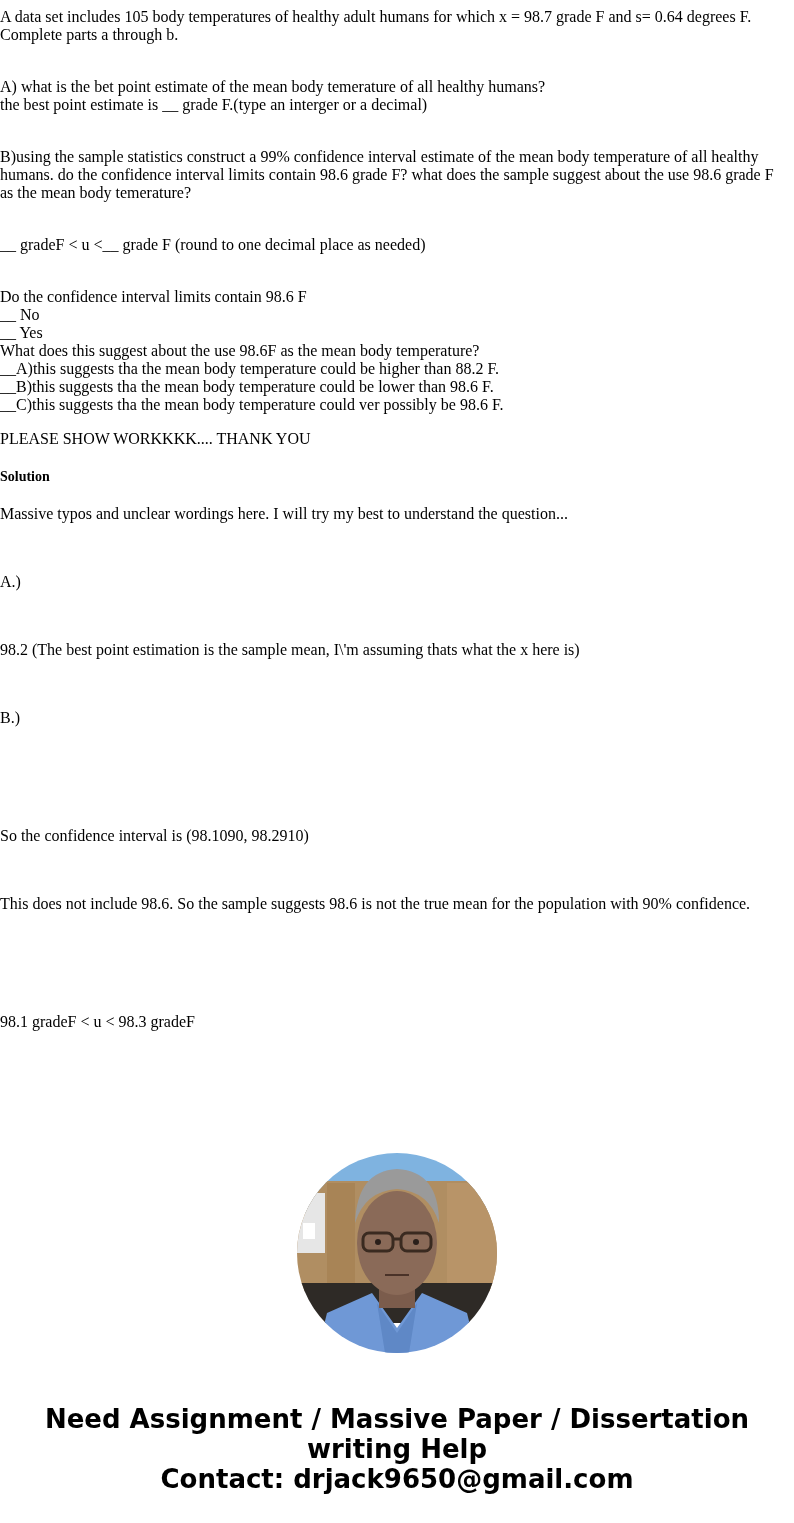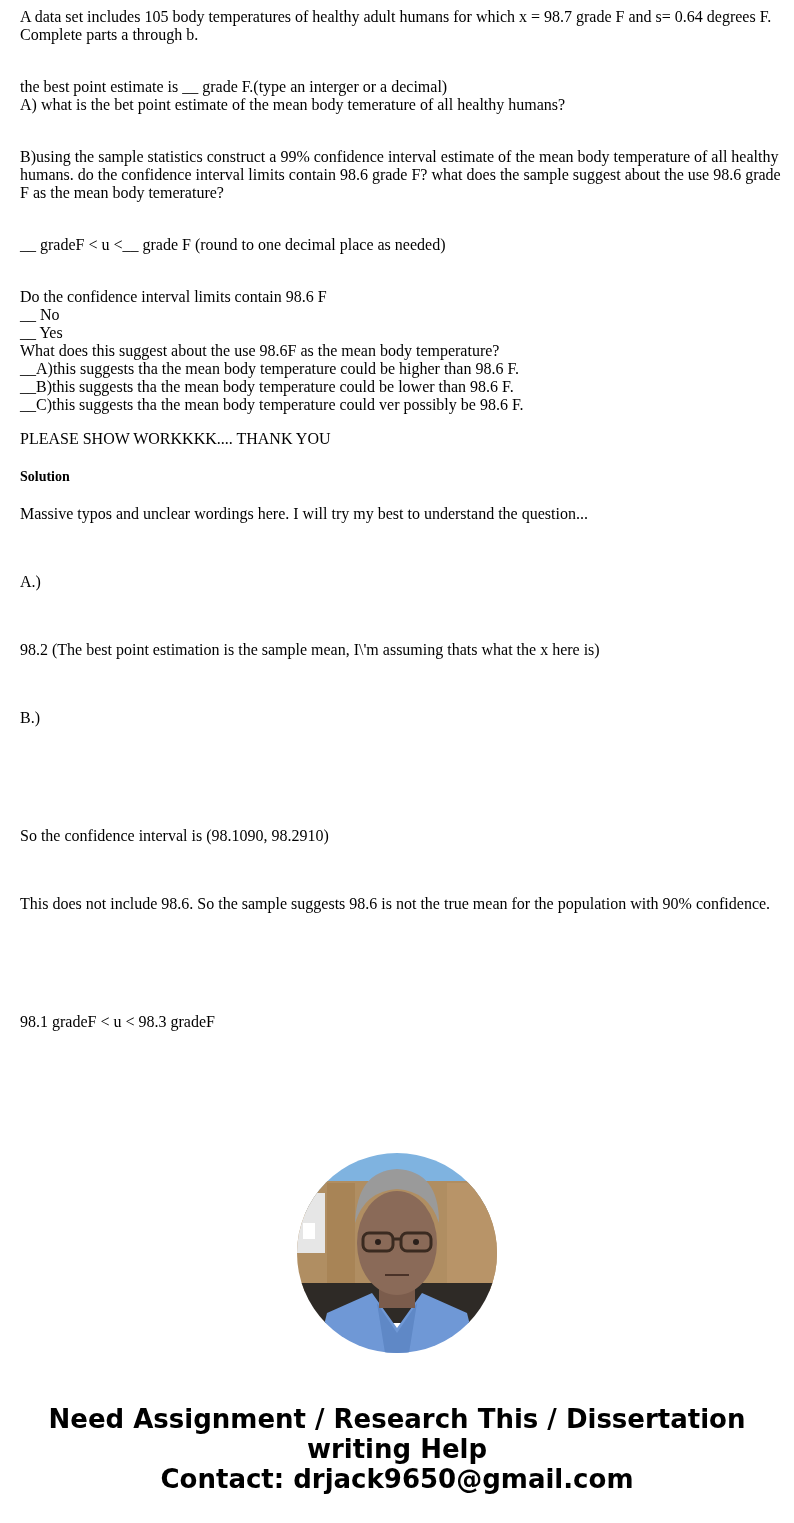--- a/index.html
+++ b/index.html
@@ -10,21 +10,21 @@
     body {
       width: 794px;
       min-height: 1523px;
       position: relative;
       font-family: "Liberation Serif", "DejaVu Serif", serif;
       font-size: 16px;
       line-height: 18px;
       color: #000000;
     }
     .content {
-      padding: 8px 8px 0 20px;
+      padding: 8px 8px 0 0;
     }
     .para {
       margin: 0;
     }
     .gap-34 { height: 34px; }
     .gap-16 { height: 16px; }
     .gap-50 { height: 50px; }
     h3.solution-heading {
       font-family: "Liberation Serif", "DejaVu Serif", serif;
       font-weight: bold;
@@ -58,32 +58,32 @@
     }
     .promo div { margin: 0; }
   </style>
 </head>
 <body>
 
 <div class="content">
   <p class="para">A data set includes 105 body temperatures of healthy adult humans for which x = 98.7 grade F and s= 0.64 degrees F.</p>
   <p class="para">Complete parts a through b.</p>
   <div class="gap-34"></div>
+  <p class="para">A) what is the bet point estimate of the mean body temerature of all healthy humans?</p>
   <p class="para">the best point estimate is __ grade F.(type an interger or a decimal)</p>
-  <p class="para">A) what is the bet point estimate of the mean body temerature of all healthy humans?</p>
   <div class="gap-34"></div>
   <p class="para">B)using the sample statistics construct a 99% confidence interval estimate of the mean body temperature of all healthy humans. do the confidence interval limits contain 98.6 grade F? what does the sample suggest about the use 98.6 grade F as the mean body temerature?</p>
   <div class="gap-34"></div>
   <p class="para">__ gradeF &lt; u &lt;__ grade F (round to one decimal place as needed)</p>
   <div class="gap-34"></div>
   <p class="para">Do the confidence interval limits contain 98.6 F</p>
   <p class="para">__ No</p>
   <p class="para">__ Yes</p>
   <p class="para">What does this suggest about the use 98.6F as the mean body temperature?</p>
-  <p class="para">__A)this suggests tha the mean body temperature could be higher than 98.6 F.</p>
+  <p class="para">__A)this suggests tha the mean body temperature could be higher than 88.2 F.</p>
   <p class="para">__B)this suggests tha the mean body temperature could be lower than 98.6 F.</p>
   <p class="para">__C)this suggests tha the mean body temperature could ver possibly be 98.6 F.</p>
   <div class="gap-16"></div>
   <p class="para">PLEASE SHOW WORKKKK.... THANK YOU</p>
 
   <h3 class="solution-heading">Solution</h3>
 
   <p class="para">Massive typos and unclear wordings here. I will try my best to understand the question...</p>
   <div class="gap-50"></div>
   <p class="para">A.)</p>
@@ -128,16 +128,16 @@
     <line x1="96" y1="86" x2="104" y2="86" stroke="#3a2a20" stroke-width="3"></line>
 
     <circle cx="81" cy="89" r="3" fill="#2a1f1a"></circle>
     <circle cx="119" cy="89" r="3" fill="#2a1f1a"></circle>
 
     <line x1="88" y1="122" x2="112" y2="122" stroke="#4a3228" stroke-width="2"></line>
   </svg>
 </div>
 
 <div class="promo">
-  <div>Need Assignment / Research This / Dissertation</div>
+  <div>Need Assignment / Massive Paper / Dissertation</div>
   <div>writing Help</div>
   <div>Contact: drjack9650@gmail.com</div>
 </div>
 
 </body></html>

